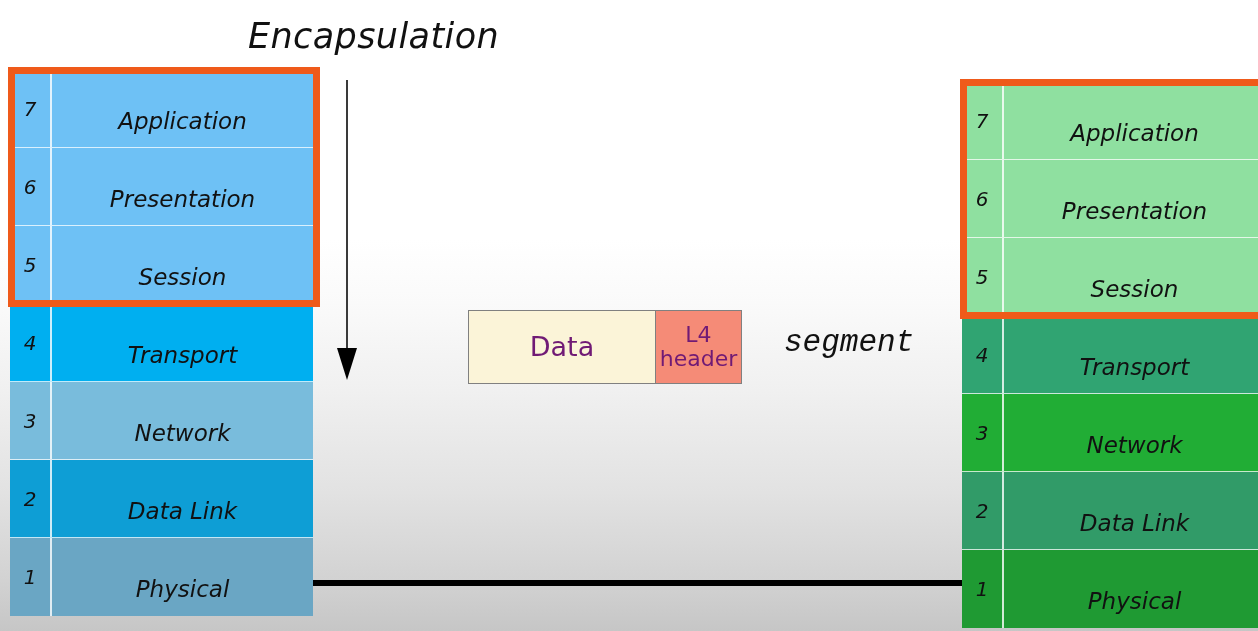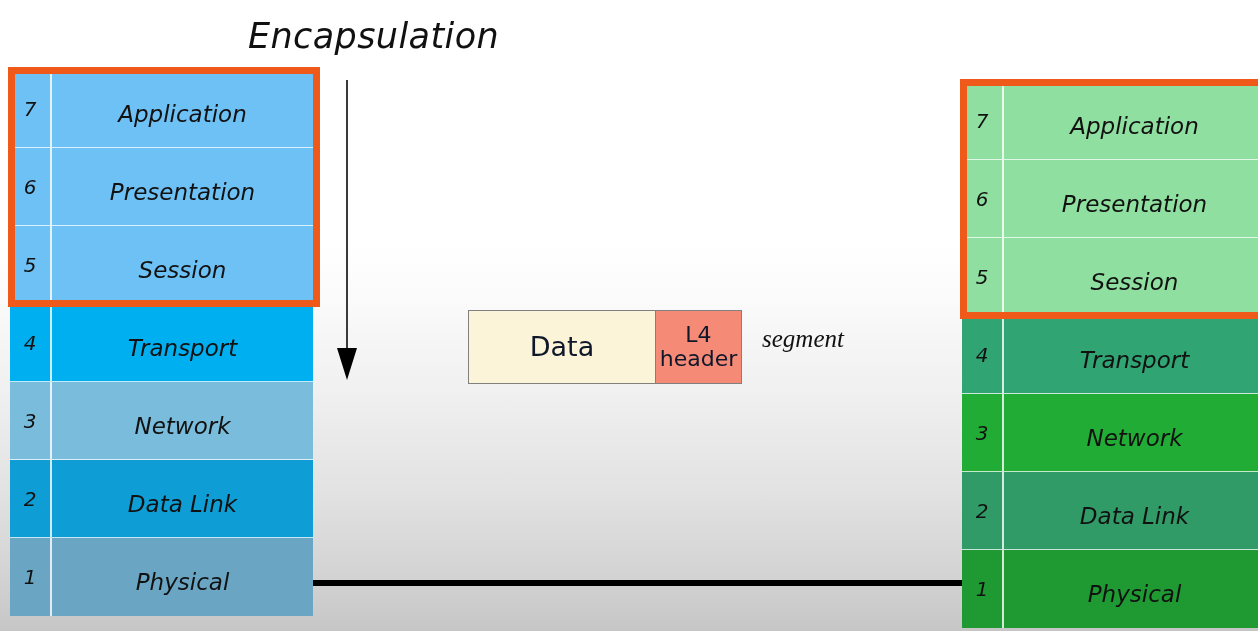--- a/index.html
+++ b/index.html
@@ -81,21 +81,21 @@
     top: 0;
     width: 2px;
     height: 100%;
     background: rgba(255,255,255,0.8);
   }
 
   .layer-name {
     position: absolute;
     left: 42px;
     right: 0;
-    top: 5px;
+    top: 12px;
     height: 100%;
     display: flex;
     align-items: center;
     justify-content: center;
     font-family: "DejaVu Sans", sans-serif;
     font-style: italic;
     font-size: 23px;
     color: #111111;
     white-space: nowrap;
   }
@@ -148,43 +148,43 @@
     height: 74px;
   }
   .pdu-cell {
     box-sizing: border-box;
     border: 1px solid #808080;
     display: flex;
     align-items: center;
     justify-content: center;
     text-align: center;
     font-family: "DejaVu Sans", sans-serif;
-    color: #0f172a;
+    color: #701a75;
     line-height: 1.08;
   }
   #pdu-data {
     width: 188px;
     background: #fbf4d8;
     font-size: 27px;
   }
   #pdu-header {
     width: 87px;
     margin-left: -1px;
     background: #f58b77;
     font-size: 22px;
     flex-direction: column;
     align-items: center;
   }
   #pdu-label {
     position: absolute;
-    left: 762px;
+    left: 784px;
     top: 325px;
-    font-family: Liberation Serif, serif;
-    font-style: italic;
-    font-size: 25px;
+    font-family: Liberation Mono, monospace;
+    font-style: italic;
+    font-size: 31px;
     color: #111111;
     white-space: nowrap;
   }
 </style>
 </head>
 <body>
 
 <div id="canvas">
 
   <div class="title">Encapsulation</div>

